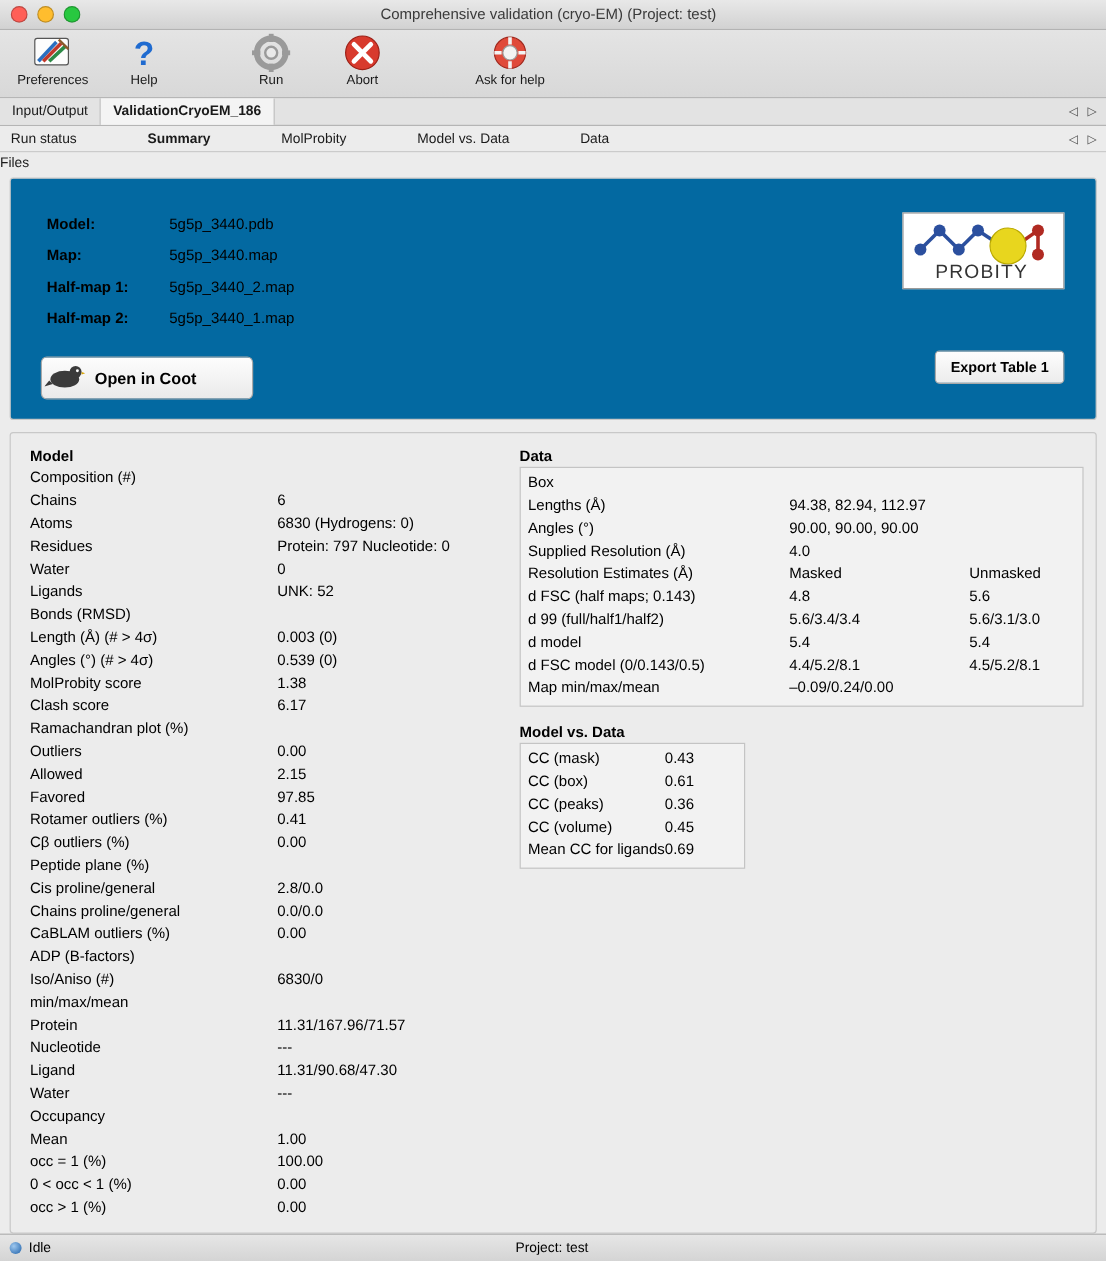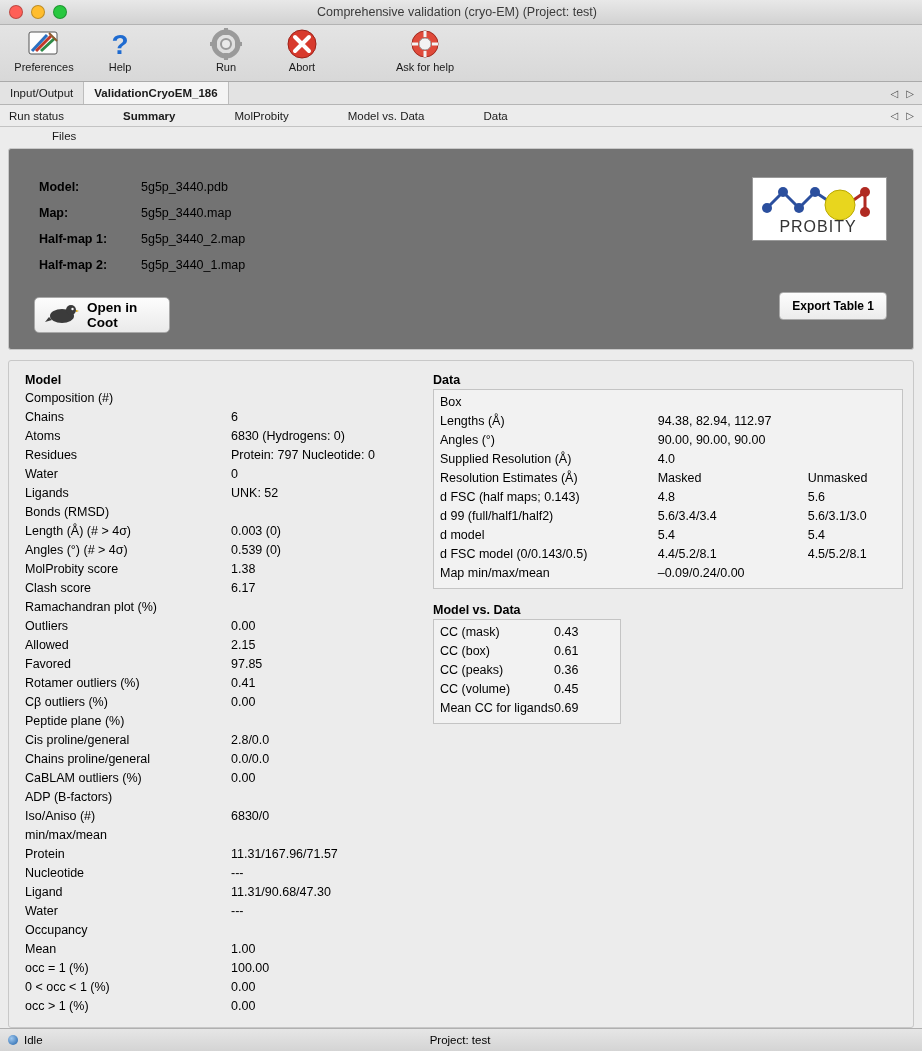--- a/index.html
+++ b/index.html
@@ -137,30 +137,28 @@
     font-size: 11.5px;
     color: #1a1a1a;
   }
   .itab.active { font-weight: bold; }
   
   .subbar {
     height: 18px;
     background: #ececec;
     display: flex;
     align-items: center;
-    padding-left: 18px;
     font-size: 11.5px;
     color: #1a1a1a;
     flex: 0 0 auto;
-    margin-left: 34px;
   }
   
   .files-panel {
     margin: 3px 8px 0 8px;
-    background: #737373;
+    background: #0369a1;
     border: 1px solid #c8c8c8;
     border-radius: 3px;
     height: 200px;
     position: relative;
     flex: 0 0 auto;
   }
   .file-rows {
     position: absolute;
     left: 30px;
     top: 25px;
@@ -182,29 +180,29 @@
     top: 28px;
     width: 133px;
     height: 62px;
     background: #fff;
     border: 1px solid #9a9a9a;
   }
   .coot-btn {
     position: absolute;
     left: 25px;
     top: 148px;
-    width: 136px;
+    width: 177px;
     height: 36px;
     background: linear-gradient(#fdfdfd, #eaeaea);
     border: 1px solid #a9a9a9;
     border-radius: 5px;
     display: flex;
     align-items: center;
     gap: 8px;
-    padding-left: 10px;
+    padding-left: 2px;
     font-size: 13.5px;
     font-weight: bold;
     box-sizing: border-box;
   }
   .export-btn {
     position: absolute;
     right: 26px;
     top: 143px;
     height: 26px;
     padding: 0 12px;

